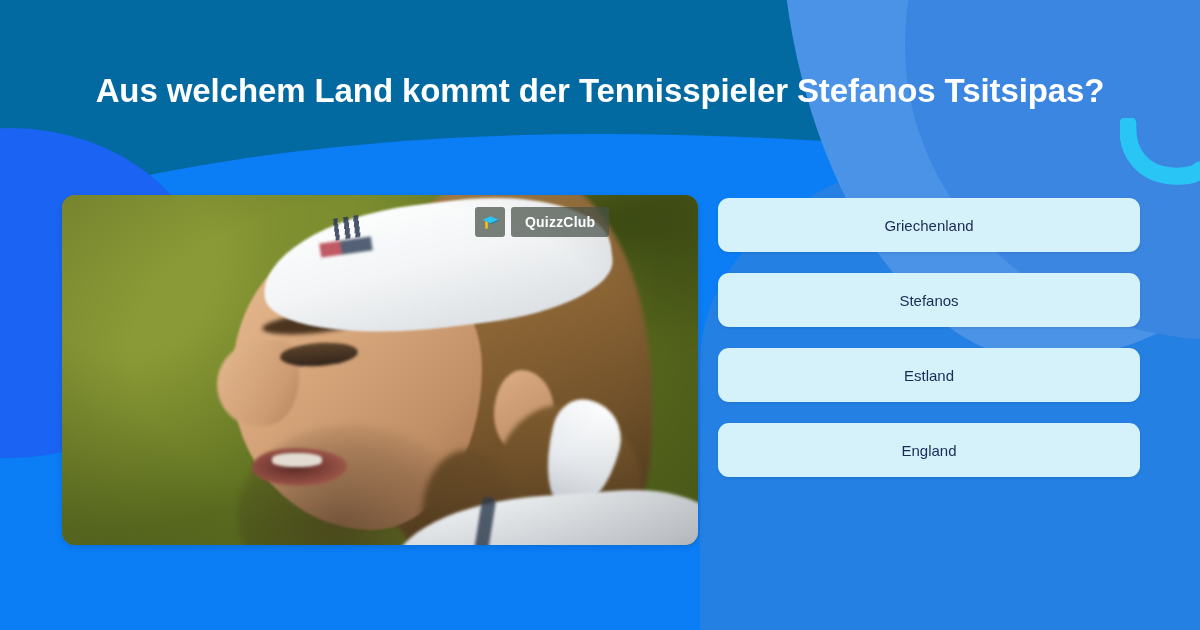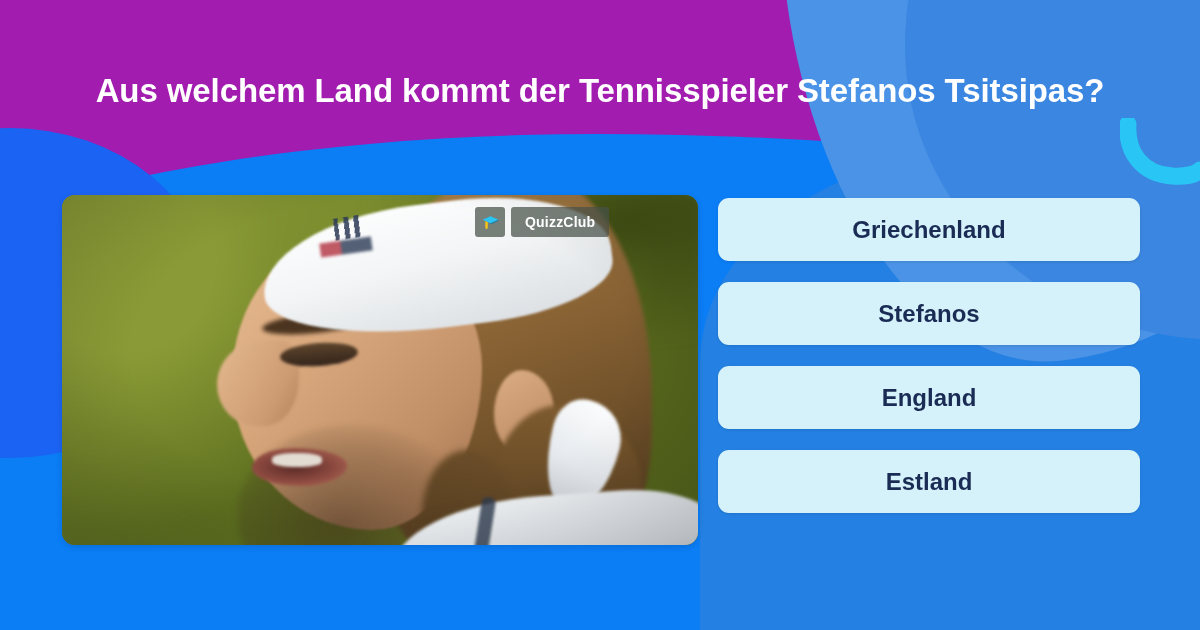--- a/index.html
+++ b/index.html
@@ -4,21 +4,21 @@
 <style>
   * { margin:0; padding:0; box-sizing:border-box; }
   html, body {
     width:1200px; height:630px;
     font-family:"Liberation Sans", sans-serif;
     overflow:hidden;
   }
   #stage {
     position:relative;
     width:1200px; height:630px;
-    background:#a21caf;
+    background:#0369a1;
     overflow:hidden;
   }
 
   
   .bg-layer { position:absolute; inset:0; overflow:hidden; pointer-events:none; }
 
   
   .blob-topright {
     position:absolute;
     left:905px; top:-260px;
@@ -237,27 +237,27 @@
 
   
   .answers {
     position:absolute;
     left:718px; top:198px;
     width:422px;
     display:flex; flex-direction:column; gap:21px;
     z-index:6;
   }
   .answer {
-    height:63px;
+    height:54px;
     background:#d5f2fb;
     border-radius:11px;
     display:flex; align-items:center; justify-content:center;
     color:#1a2b54;
-    font-size:24px;
-    font-weight:bold;
+    font-size:15px;
+    font-weight:normal;
     box-shadow:0 1px 3px rgba(0,0,0,0.10);
     cursor:pointer;
   }
 </style>
 </head>
 <body>
 
 <div id="stage">
 
   <div class="bg-layer">
@@ -306,18 +306,18 @@
         <path d="M5.4 10 L5.4 16.5 Q5.4 18.4 7 18.4 Q8.6 18.4 8.6 16.5 L8.6 11.6 Z" fill="#f0c419"></path>
         <circle cx="7" cy="18.6" r="1.5" fill="#f0c419"></circle>
       </svg>
     </div>
     <div class="wm-label">QuizzClub</div>
   </div>
 
   <div class="answers">
     <div class="answer">Griechenland</div>
     <div class="answer">Stefanos</div>
+    <div class="answer">Estland</div>
+
     <div class="answer">England</div>
-
-    <div class="answer">Estland</div>
   </div>
 
 </div>
 
 </body></html>

